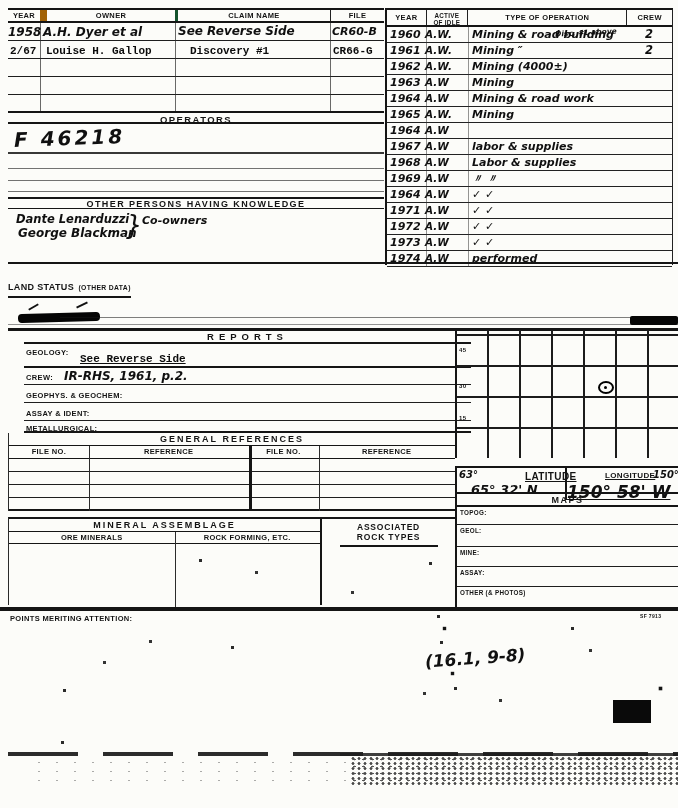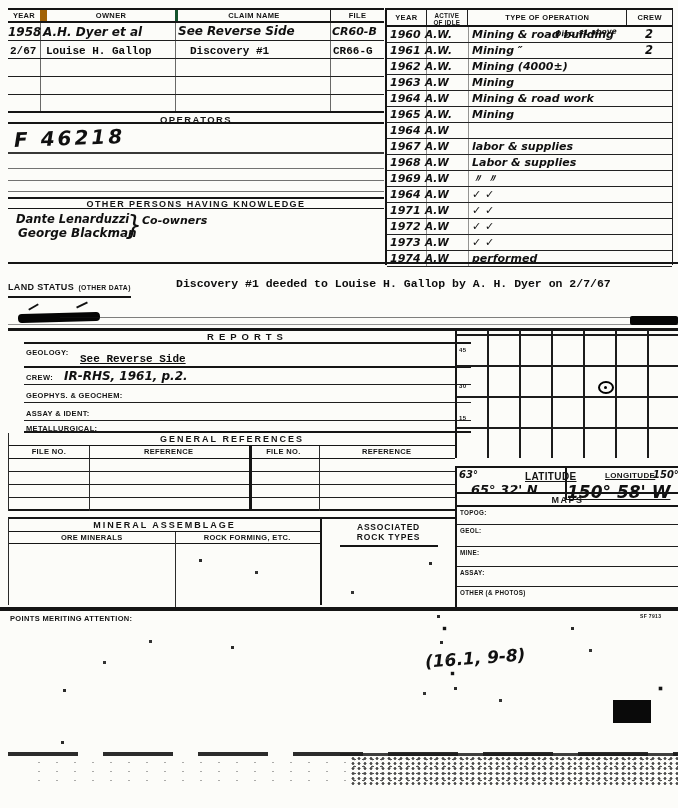--- a/index.html
+++ b/index.html
@@ -185,21 +185,20 @@
     <span class="a hand" style="left:168px; top:18px; font-size:7.5px; transform:rotate(-3deg);">Disc. #1 above</span>
   </div>
 
   <div class="a rule" style="left:8px; top:262px; width:670px; height:2px;"></div>
 
   <div class="a" style="left:8px; top:272px; width:662px; height:22px;">
     <span class="a" style="left:0; top:4px; border-bottom:2px solid #151515; padding-bottom:2px;">
       <span class="lbl" style="font-size:9px;">LAND STATUS</span>
       <span class="lbl" style="font-size:6.8px;">(OTHER DATA)</span>
     </span>
-    <span class="a typed" style="left:168px; top:5px; font-size:11.5px;">Discovery #1 deeded to Louise H. Gallop by A. H. Dyer on 2/7/67</span>
   </div>
 
   <div class="a" style="left:18px; top:313px; width:82px; height:9px; background:#050505; border-radius:4px; transform:rotate(-1.5deg);"></div>
   <div class="a" style="left:28px; top:306px; width:11px; height:2px; background:#111; transform:rotate(-30deg);"></div>
   <div class="a" style="left:76px; top:304px; width:12px; height:2px; background:#111; transform:rotate(-25deg);"></div>
   <div class="a rule" style="left:60px; top:317px; width:618px; height:1px; opacity:.55;"></div>
   <div class="a rule" style="left:8px; top:324px; width:670px; height:1px; opacity:.45;"></div>
   <div class="a" style="left:630px; top:316px; width:48px; height:9px; background:#060606; border-radius:2px;"></div>
 
   <div class="a rule" style="left:8px; top:328px; width:670px; height:2.5px;"></div>

